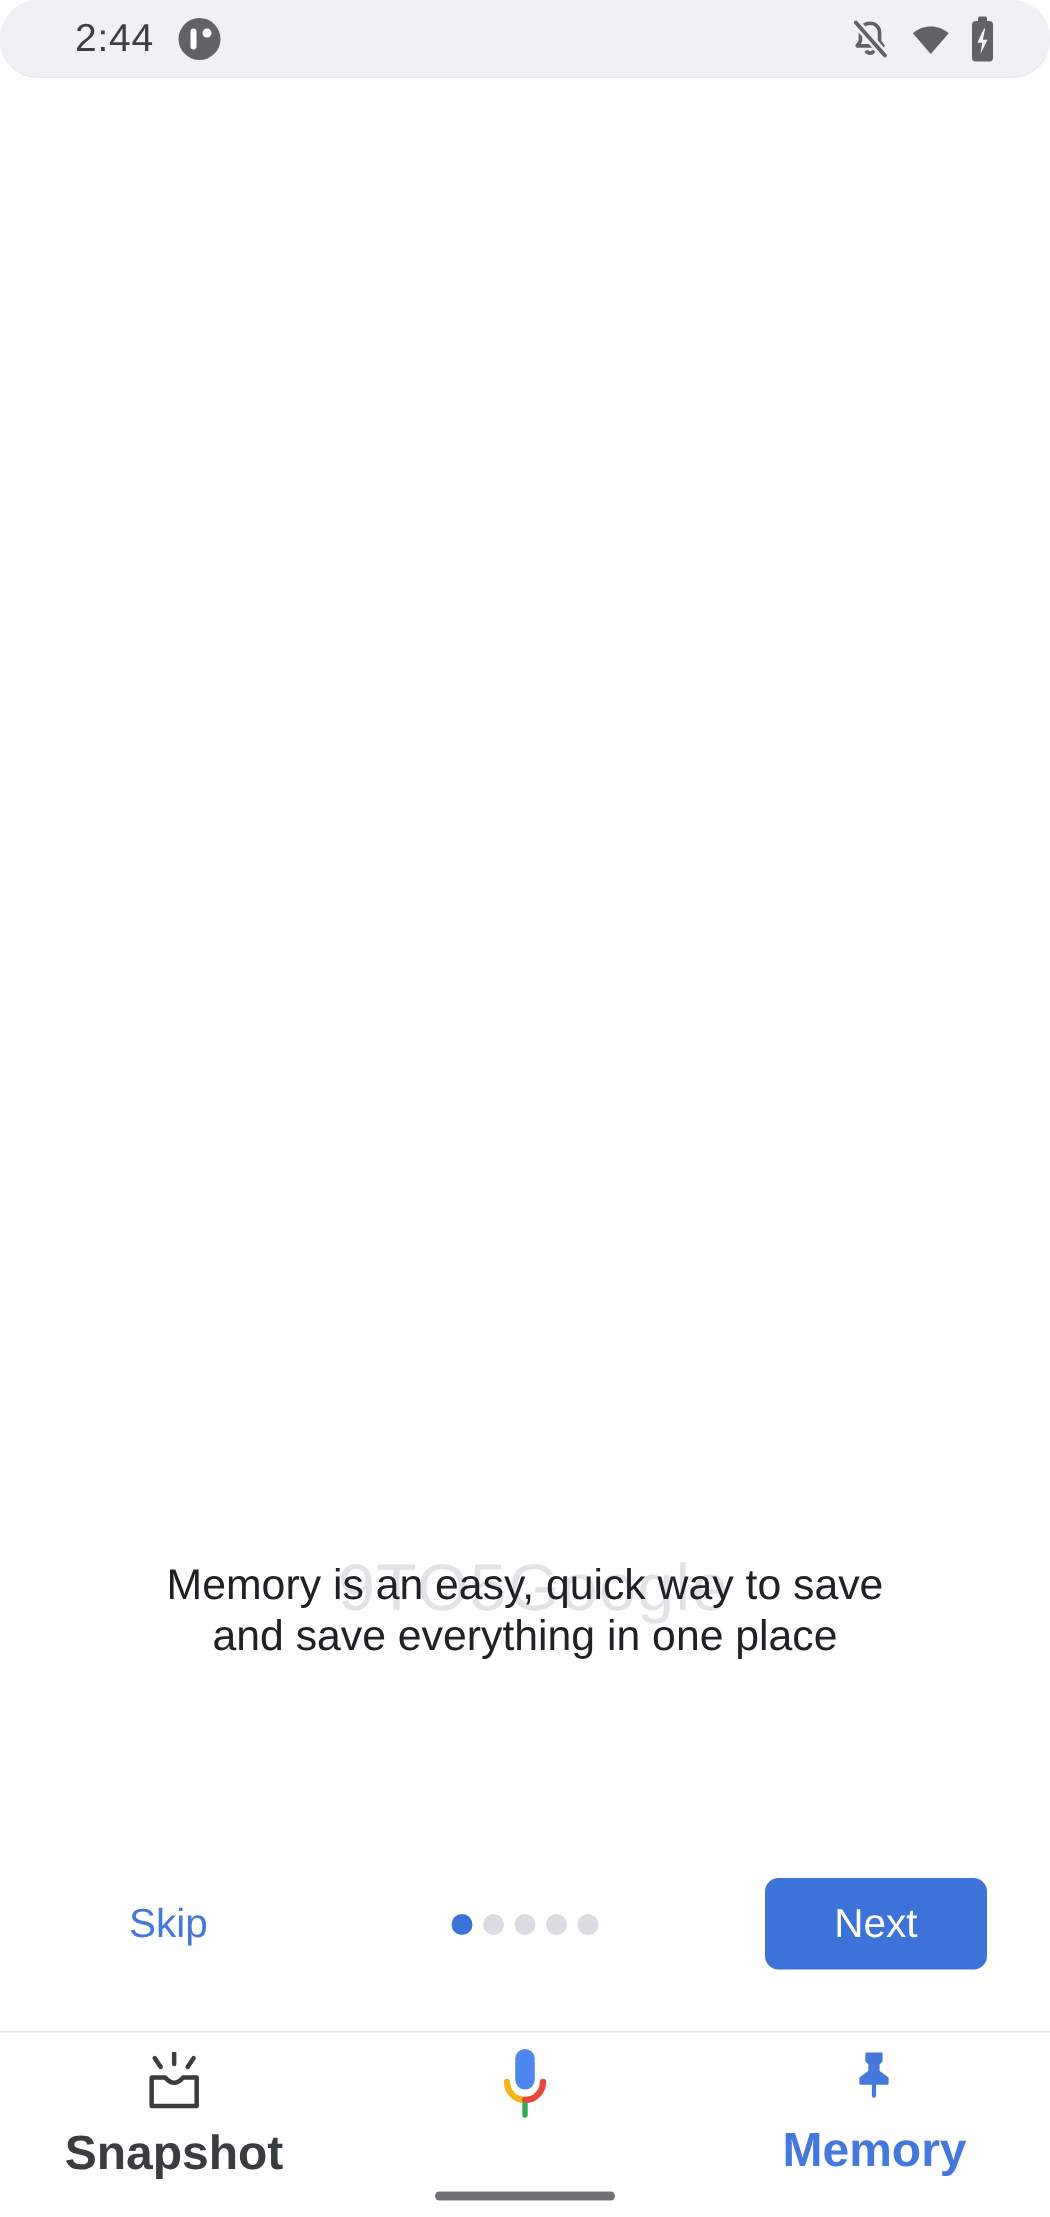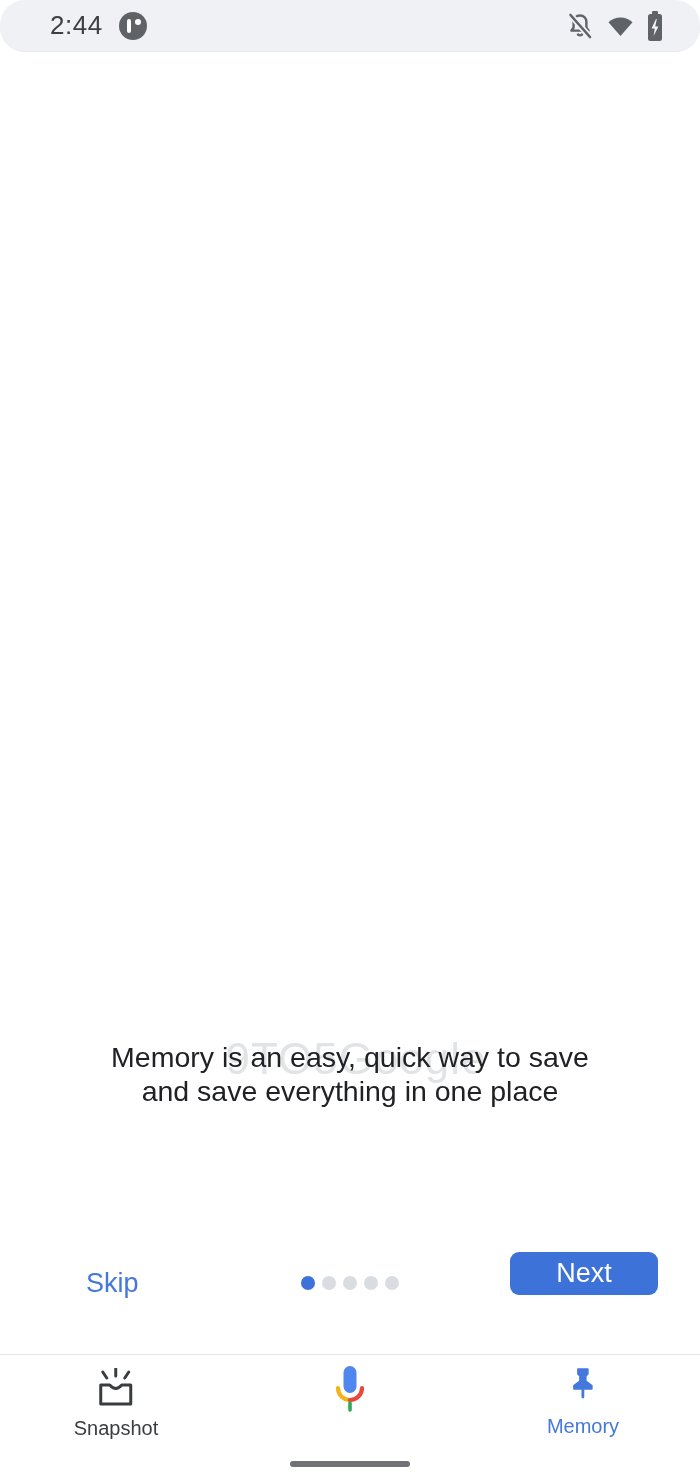--- a/index.html
+++ b/index.html
@@ -48,36 +48,36 @@
   .controls{position:absolute;top:1252px;left:0;right:0;height:61px;}
   .skip-link{
     position:absolute;left:80px;top:50%;transform:translateY(-50%);
     font-size:27px;font-weight:500;color:var(--link-blue);cursor:pointer;background:none;border:none;
     font-family:Liberation Sans, sans-serif;
   }
   .dots{position:absolute;left:50%;top:50%;transform:translate(-50%,-50%);display:flex;gap:7px;}
   .dot{width:14px;height:14px;border-radius:50%;background:var(--inactive-dot);}
   .dot.active{background:var(--accent-blue);}
   .next-btn{
-    position:absolute;right:42px;top:0;width:148px;height:43px;border-radius:9px;
+    position:absolute;right:42px;top:0;width:148px;height:61px;border-radius:9px;
     background:var(--accent-blue);color:#fff;font-size:27px;font-weight:500;
     display:flex;align-items:center;justify-content:center;border:none;cursor:pointer;
     font-family:inherit;
     text-align:center;
   }
   
   .bottom-nav{
     position:absolute;top:1354px;left:0;right:0;bottom:0;background:#fff;
     border-top:1px solid #e4e6e8;
   }
   .nav-item{
     position:absolute;top:13px;display:flex;flex-direction:column;align-items:center;
     cursor:pointer;
   }
-  .nav-item .label{font-size:20px;margin-top:7px;font-weight:400;}
+  .nav-item .label{font-size:32px;margin-top:7px;font-weight:700;}
   .nav-snapshot{left:116px;transform:translateX(-50%);}
   .nav-snapshot .label{color:var(--nav-label-gray);}
   .nav-mic{left:350px;transform:translateX(-50%);top:10px;}
   .nav-memory{left:583px;transform:translateX(-50%);}
   .nav-memory .label{color:var(--link-blue);}
   .gesture-bar{
     position:absolute;left:290px;top:1461px;width:120px;height:6px;border-radius:3px;
     background:#707276;cursor:pointer;
   }
 </style>

